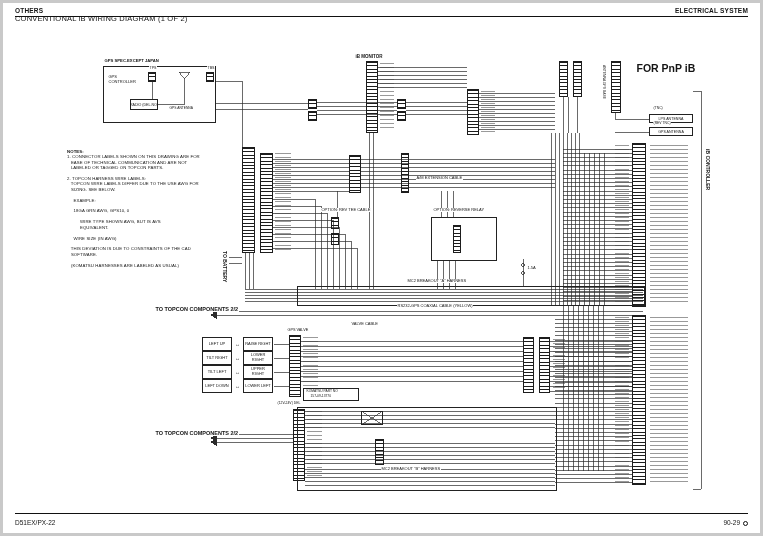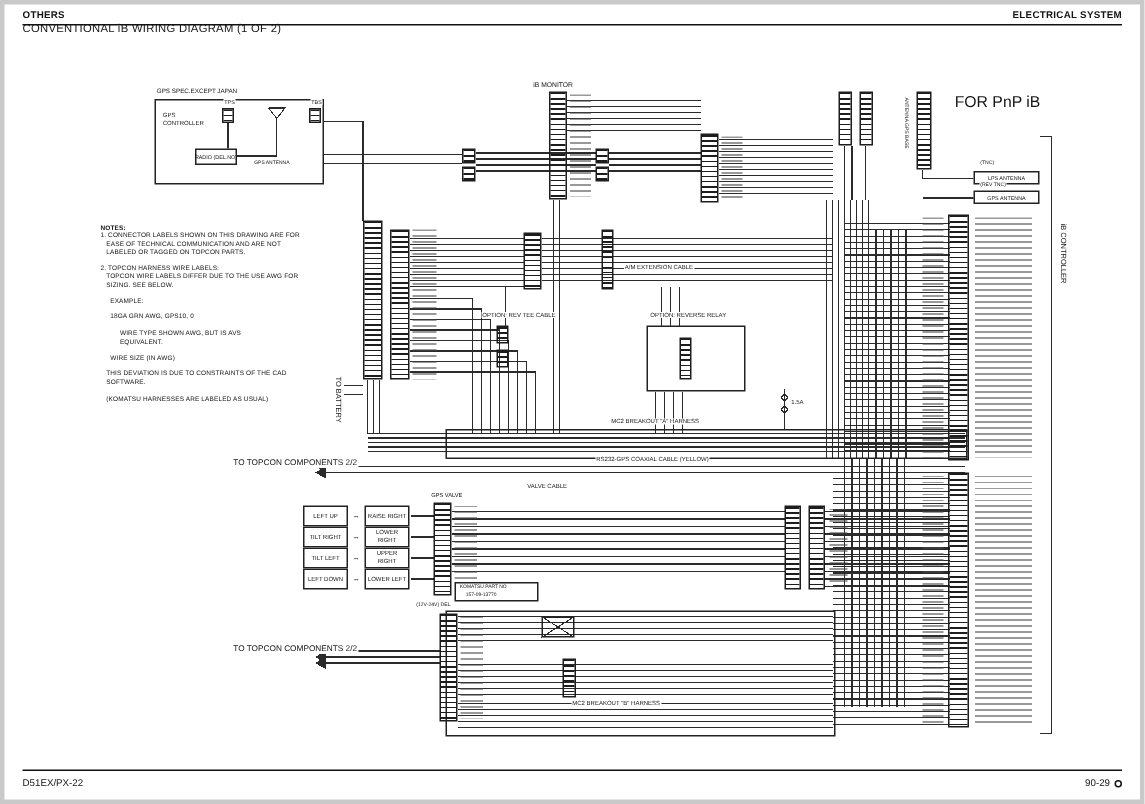--- a/index.html
+++ b/index.html
@@ -11,21 +11,21 @@
   .ptitle{position:absolute;top:11px;left:12px;font-size:7.5px;font-weight:normal;letter-spacing:.2px}
   .frule{position:absolute;bottom:19px;left:12px;right:12px;border-top:1.4px solid #111}
   .ftr{position:absolute;bottom:7px;left:12px;right:12px;display:flex;justify-content:space-between;font-size:6.5px}
   #diagram{position:absolute;inset:0}
   #wires{position:absolute;inset:0;width:100%;height:100%}
   .conn{position:absolute;border:1px solid #1d1d1d;background:repeating-linear-gradient(to bottom,#1d1d1d 0 1px,transparent 1px 3.4px)}
   .micro{position:absolute;background:repeating-linear-gradient(to bottom,rgba(70,70,70,.55) 0 1px,transparent 1px 4px)}
   .bx{position:absolute;border:1px solid #222;background:transparent}
   .lbx{font-size:3.6px;display:flex;align-items:center;justify-content:center;background:#fff;white-space:nowrap}
   .lb{position:absolute;white-space:nowrap;background:#fff;line-height:1.12;padding:0 .5px}
-  .lb.b{font-weight:normal}
+  .lb.b{font-weight:bold}
   .lb.vert{writing-mode:vertical-rl;background:transparent}
   .notes{position:absolute;left:64px;top:146px;font-size:4.3px;line-height:5.4px;white-space:pre;letter-spacing:.1px}
   .swtable{position:absolute}
   .swrow{display:flex;align-items:stretch;height:14px}
   .swcell{width:30px;border:1px solid #222;font-size:4px;display:flex;align-items:center;justify-content:center;text-align:center;line-height:1.15;background:#fff;padding:1px}
   .swarrow{width:11px;display:flex;align-items:center;justify-content:center;font-size:5px}
   .circle-icon{display:inline-block;width:5px;height:5px;border:1px solid #111;border-radius:50%;margin-left:3px;vertical-align:middle}
 </style>
 </head>
 <body>

